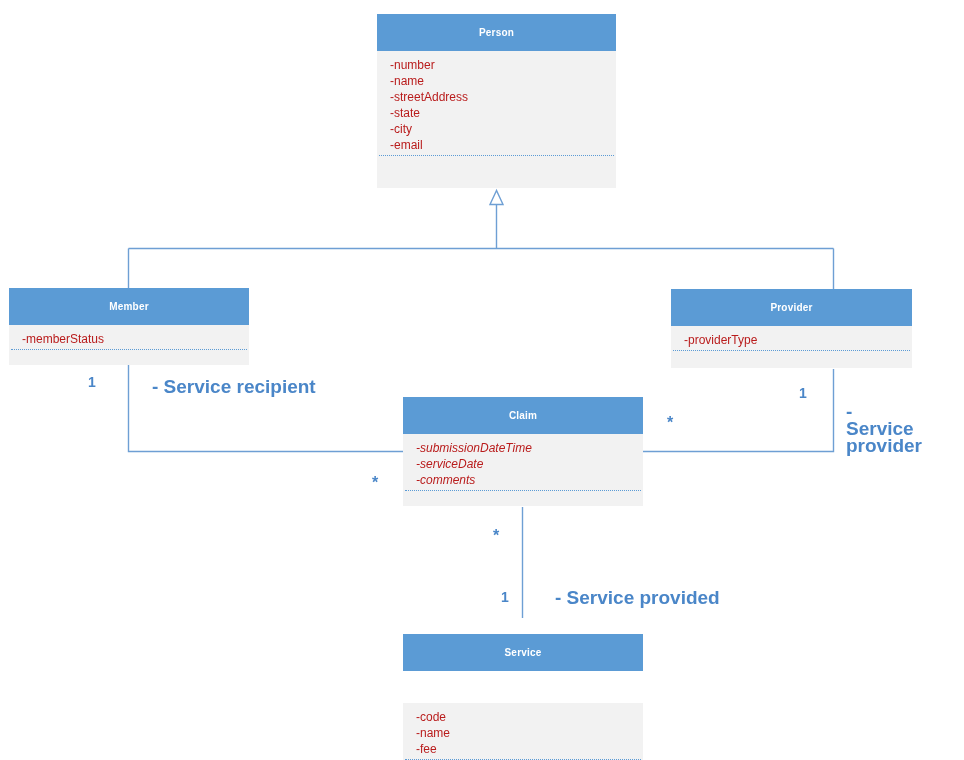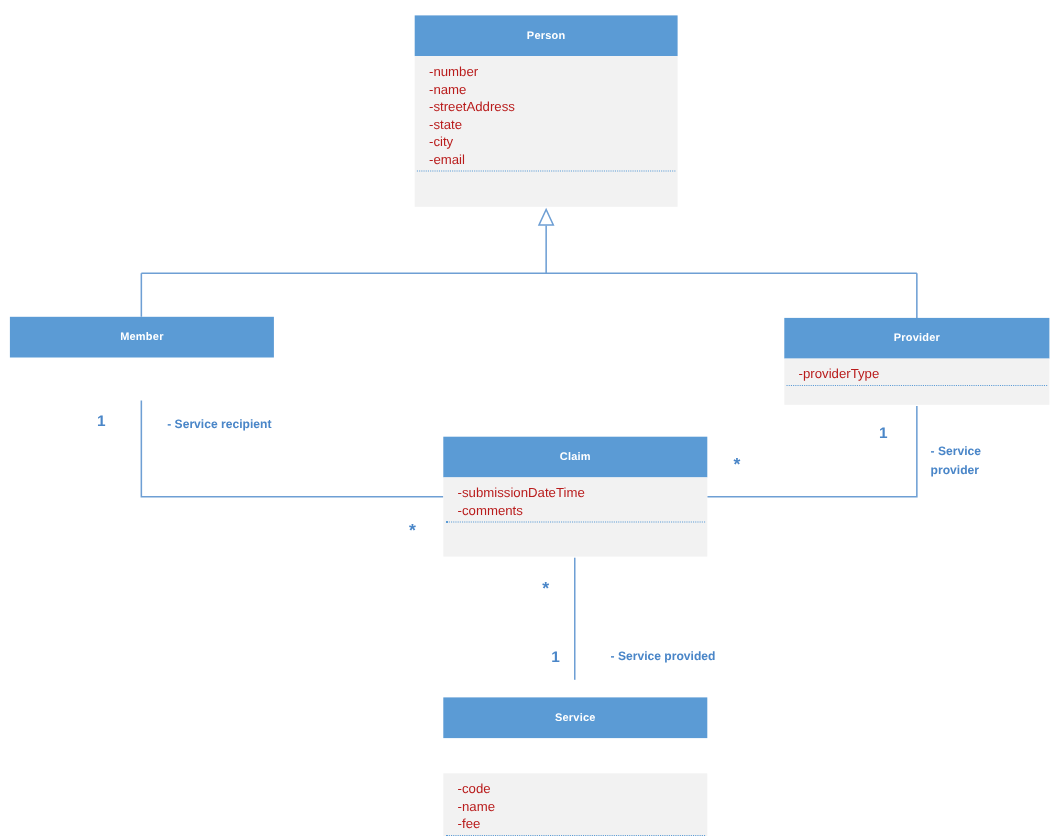--- a/index.html
+++ b/index.html
@@ -56,21 +56,21 @@
     font-size: 14px;
     line-height: 16px;
     width: 16px;
     text-align: center;
   }
   .mult.star { font-size: 16px; }
   .role-label {
     position: absolute;
     color: #4A86C8;
     font-weight: bold;
-    font-size: 11px;
+    font-size: 19px;
     line-height: 15px;
     white-space: nowrap;
   }
   .role-label.wrap { white-space: normal; width: 66px; }
 </style>
 </head>
 <body>
 
 <div class="canvas">
 
@@ -92,34 +92,39 @@
       <div class="attr">-streetAddress</div>
       <div class="attr">-state</div>
       <div class="attr">-city</div>
       <div class="attr">-email</div>
       <div class="sep"></div>
     </div>
   </div>
 
   <div class="uml-class" style="left:9px; top:288px; width:240px;">
     <div class="uml-header">Member</div>
+    <div class="uml-body" style="height:40px;">
+      <div class="attr">-memberStatus</div>
+      <div class="sep"></div>
+    </div>
   </div>
 
-  <div class="uml-class" style="left:713px; top:289px; width:241px;">
+  <div class="uml-class" style="left:671px; top:289px; width:241px;">
     <div class="uml-header">Provider</div>
     <div class="uml-body" style="height:42px;">
       <div class="attr">-providerType</div>
       <div class="sep"></div>
     </div>
   </div>
 
   <div class="uml-class" style="left:403px; top:397px; width:240px;">
     <div class="uml-header">Claim</div>
-    <div class="uml-body" style="height:72px;">
+    <div class="uml-body" style="height:72px;font-style:italic;">
       <div class="attr">-submissionDateTime</div>
+      <div class="attr">-serviceDate</div>
       <div class="attr">-comments</div>
       <div class="sep"></div>
     </div>
   </div>
 
   <div class="uml-class" style="left:403px; top:634px; width:240px;">
     <div class="uml-header">Service</div>
     <div class="uml-body" style="height:73px;margin-top:32px;">
       <div class="attr">-code</div>
       <div class="attr">-name</div>

